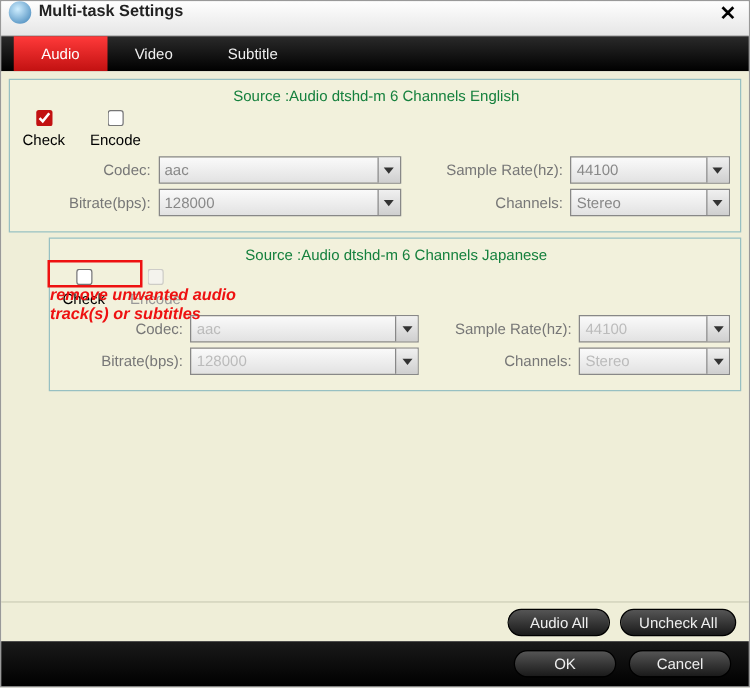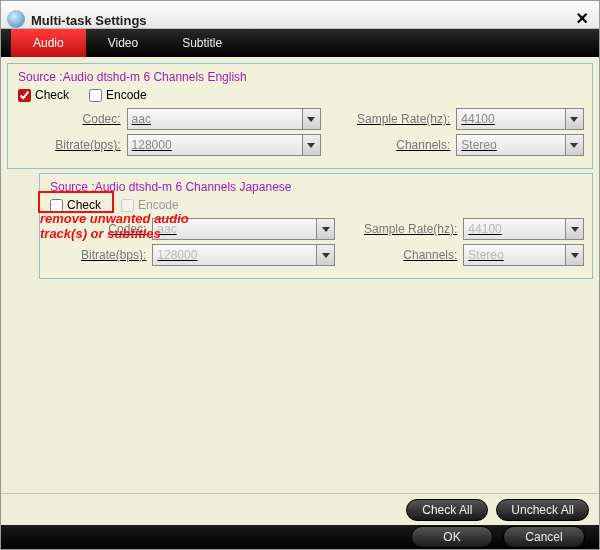--- a/index.html
+++ b/index.html
@@ -1,46 +1,46 @@
 <!DOCTYPE html>
 <html><head>
 <meta charset="utf-8">
 <style>
   * { box-sizing: border-box; margin: 0; padding: 0; font-family: Tahoma, Arial, sans-serif; font-size: 12px; }
   body { width: 600px; height: 550px; background: #e5e5e5; }
   .window { width: 600px; height: 550px; background: #e8e8e8; border: 1px solid #999; display: flex; flex-direction: column; }
-  .titlebar { height: 28px; background: linear-gradient(#fefefe, #e6e6e6); display: flex; align-items: flex-end; padding: 0 6px; border-bottom: 1px solid #bbb; }
+  .titlebar { height: 28px; background: linear-gradient(#fefefe, #e6e6e6); display: flex; align-items: flex-start; padding: 0 6px; border-bottom: 1px solid #bbb; }
   .titlebar .app-icon { width: 18px; height: 18px; border-radius: 50%; background: radial-gradient(circle at 40% 35%, #cfeeff, #3a7fb5); margin-right: 6px; }
   .titlebar .title { font-weight: bold; color: #222; font-size: 13px; }
   .titlebar .spacer { flex: 1; }
   .titlebar .close { font-size: 16px; font-weight: bold; color: #000; cursor: pointer; padding: 0 4px; }
   .tabbar { height: 28px; background: linear-gradient(#2a2a2a, #000); display: flex; align-items: stretch; padding: 0 10px; }
   .tab { color: #eee; padding: 0 22px; display: flex; align-items: center; cursor: pointer; font-size: 12px; }
   .tab.active { background: linear-gradient(#ff3a3a, #c21111); color: #fff; }
   .content { flex: 1; background: #efeed8; padding: 6px; overflow: auto; position: relative; }
   .group { border: 1px solid #97c0c2; background: #f2f1dc; margin-bottom: 4px; padding: 4px 8px 8px 8px; }
-  .srcline { color: #a21caf; margin: 2px 0 4px 2px; }
+  .srcline { color: #15803d; margin: 2px 0 4px 2px; text-align: center; }
   .chkrow { display: flex; align-items: center; gap: 20px; margin-left: 2px; margin-bottom: 6px; }
-  .chk { display: flex; align-items: center; gap: 4px; }
+  .chk { display: flex; align-items: center; gap: 4px; flex-direction: column; }
   .chk input { width: 13px; height: 13px; accent-color: #c21111; }
   .chk.disabled { color: #999; }
-  .row { display: flex; align-items: center; margin: 4px 0; text-decoration: underline; }
+  .row { display: flex; align-items: center; margin: 4px 0; }
   .lbl { color: #777; text-align: right; padding-right: 6px; }
   .lbl.l1 { width: 118px; }
   .lbl.l2 { width: 115px; }
   .combo { position: relative; height: 22px; border: 1px solid #888; background: linear-gradient(#fafafa, #e2e2e2); display: flex; align-items: center; padding: 0 4px; color: #888; cursor: default; }
   .combo .arrow { position: absolute; right: 0; top: 0; width: 18px; height: 100%; border-left: 1px solid #888; background: linear-gradient(#f0f0f0,#cfcfcf); display:flex; align-items:center; justify-content:center; }
   .combo .arrow::after { content:""; border-left:4px solid transparent; border-right:4px solid transparent; border-top:5px solid #333; }
   .c1 { width: 207px; }
   .c2 { width: 136px; }
   .gap { width: 30px; }
   .highlight-box { position:absolute; border:2px solid #e11; }
   .annot { position:absolute; color:#e11; font-weight:bold; font-size:13px; line-height:1.15;font-style:italic; }
   .footer1 { height: 32px; background: #efeed8; border-top: 1px solid #c8c7b0; display:flex; align-items:center; justify-content:flex-end; padding:0 10px; gap:8px; }
-  .footer2 { height: 24px; background: linear-gradient(#1a1a1a,#000); display:flex; align-items:center; justify-content:flex-end; padding:0 14px; gap:10px; }
+  .footer2 { height: 36px; background: linear-gradient(#1a1a1a,#000); display:flex; align-items:center; justify-content:flex-end; padding:0 14px; gap:10px; }
   .btn-dark { height:22px; min-width:82px; padding:0 14px; border:1px solid #000; border-radius:11px; background: linear-gradient(#555,#1a1a1a); color:#eee; cursor:pointer; display:flex; align-items:center; justify-content:center; font-size:12px; }
 </style>
 </head>
 <body>
 
 <div class="window">
   <div class="titlebar">
     <div class="app-icon"></div>
     <div class="title">Multi-task Settings</div>
     <div class="spacer"></div>
@@ -133,20 +133,20 @@
             <div class="arrow"></div>
           </div>
       </div>
       <div class="highlight-box" style="left:-2px; top:17px; width:76px; height:22px;"></div>
       <div class="annot" style="left:0px; top:38px; width:170px;">remove unwanted audio track(s) or subtitles</div>
     </div>
 
   </div>
 
   <div class="footer1">
-    <div class="btn-dark">Check All</div>
+    <div class="btn-dark">Audio All</div>
     <div class="btn-dark">Uncheck All</div>
   </div>
   <div class="footer2">
     <div class="btn-dark">OK</div>
     <div class="btn-dark">Cancel</div>
   </div>
 </div>
 
 </body></html>

